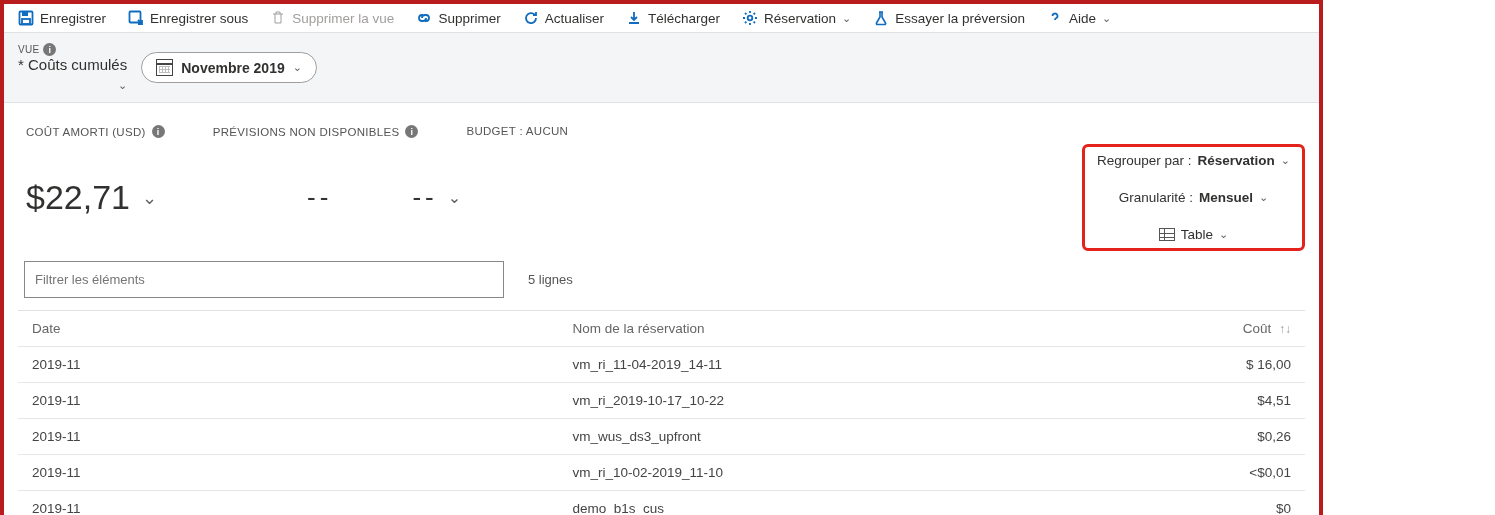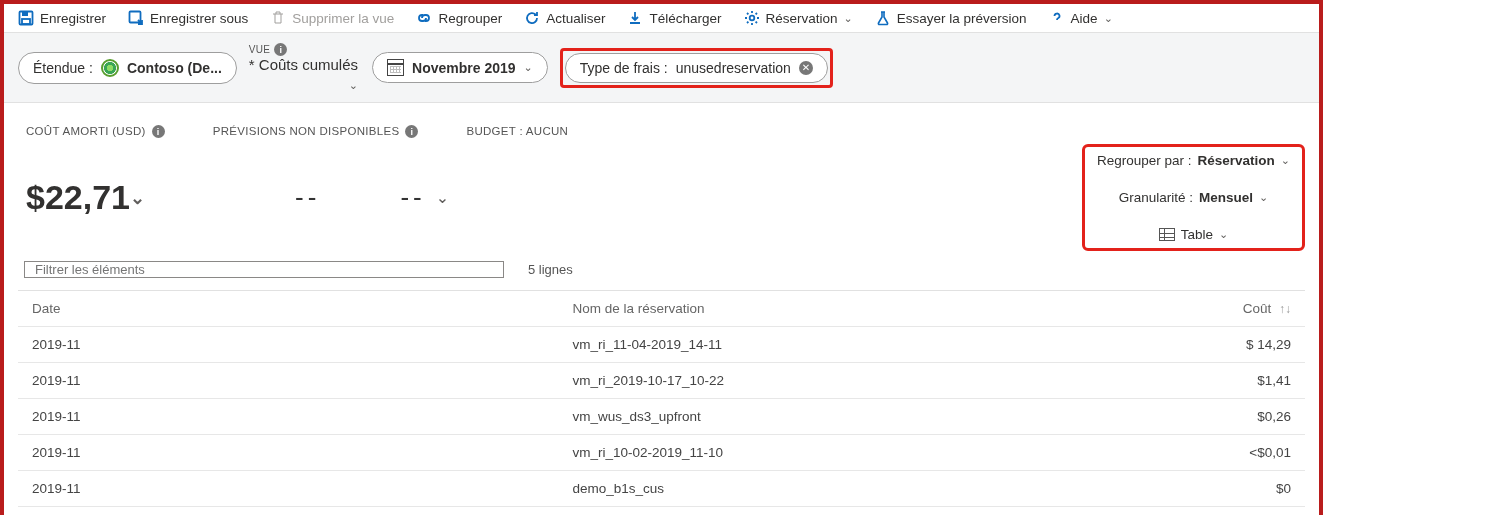--- a/index.html
+++ b/index.html
@@ -70,23 +70,23 @@
     width:14px;height:14px;border-radius:50%;background:#777;color:#fff;
     display:inline-flex;align-items:center;justify-content:center;font-size:10px;line-height:1;
   }
   
   .metrics {
     display:flex;
     align-items:flex-start;
     gap:48px;
     padding:22px 22px 6px 22px;
   }
-  .metric-label { font-size:11.5px; letter-spacing:.3px; color:#555; display:flex; gap:6px;}
+  .metric-label { font-size:11.5px; letter-spacing:.3px; color:#555; display:flex; align-items:center; gap:6px;}
   .info-dot { width:13px;height:13px;border-radius:50%;background:#777;color:#fff;display:inline-flex;align-items:center;justify-content:center;font-size:9px;font-weight:bold;}
-  .big-value { font-size:34px; font-weight:700; display:flex; align-items:center; gap:0;}
+  .big-value { font-size:34px; font-weight:400; display:flex; align-items:center; gap:12px;}
   .dash-val { font-size:26px; color:#333; letter-spacing:4px;}
   .dash-wrap { display:flex; align-items:center; gap:10px;}
   
   .right-controls {
     margin-left:auto;
     display:flex;
     align-items:center;
     gap:22px;
     border:3px solid #e3221b;
     border-radius:6px;
@@ -95,21 +95,21 @@
   }
   .right-controls .seg { display:flex; align-items:center; gap:6px; font-size:13.5px;}
   .bold { font-weight:600;}
   
   .filter-input-row {
     display:flex; align-items:center; gap:24px;
     padding:10px 22px 12px 20px;
   }
   .filter-input {
     width:480px;
-    padding:0 10px;
+    padding:10px 10px;
     border:1px solid #8a8886;
     font-size:13px;
     color:#555;
     background:#fff;
   }
   .lines-count { color:#555; }
   
   .values-row {
     display:flex;
     align-items:center;
@@ -179,21 +179,21 @@
           </svg>
       </span>
       <span>Supprimer la vue</span>
     </div>
     <div class="tb-item ic-blue">
       <span class="tb-icon">
         <svg viewBox="0 0 16 16">
             <path d="M6 8a3 3 0 0 1 3-3h1a3 3 0 0 1 0 6h-1M10 8a3 3 0 0 1-3 3H6a3 3 0 0 1 0-6h1"></path>
           </svg>
       </span>
-      <span>Regrouper</span>
+      <span>Supprimer</span>
     </div>
     <div class="tb-item ic-blue">
       <span class="tb-icon">
         <svg viewBox="0 0 16 16">
             <path d="M13 8a5 5 0 1 1-1.5-3.5M13 2v3h-3"></path>
           </svg>
       </span>
       <span>Actualiser</span>
     </div>
     <div class="tb-item ic-blue">
@@ -227,50 +227,38 @@
         <svg viewBox="0 0 16 16">
             <path d="M5.5 6a2.5 2.5 0 1 1 3.5 2.3c-.8.4-1 .9-1 1.7M8 13h0"></path>
           </svg>
       </span>
       <span>Aide</span>
       <span class="chev">⌄</span>
     </div>
   </div>
 
   <div class="filterbar">
-    <div class="pill">
-      <span>Étendue :</span>
-      <span class="scope-badge"></span>
-      <span class="bold">Contoso (De...</span>
-    </div>
 
     <div class="vue-block">
       <div class="vue-label">
         <span>VUE</span>
         <span class="info-dot">i</span>
       </div>
       <div class="vue-value">
         <span>* Coûts cumulés</span>
         <span class="chev">⌄</span>
       </div>
     </div>
 
     <div class="pill">
       <span class="cal-icon"></span>
       <span class="bold">Novembre 2019</span>
       <span class="chev">⌄</span>
     </div>
 
-    <div class="highlight-red">
-      <div class="pill">
-        <span>Type de frais :</span>
-        <span>unusedreservation</span>
-        <span class="x-circle">✕</span>
-      </div>
-    </div>
 
   </div>
 
   <div class="metrics">
     <div class="metric-label">
       <span>COÛT AMORTI (USD)</span>
       <span class="info-dot">i</span>
     </div>
     <div class="metric-label">
       <span>PRÉVISIONS NON DISPONIBLES</span>
@@ -330,26 +318,26 @@
         <th class="cost" style="width:16%">
           <span>Coût</span>
           <span class="sort-icons">↑↓</span>
         </th>
       </tr>
     </thead>
     <tbody>
       <tr>
         <td>2019-11</td>
         <td>vm_ri_11-04-2019_14-11</td>
-        <td class="cost">$ 14,29</td>
+        <td class="cost">$ 16,00</td>
       </tr>
       <tr>
         <td>2019-11</td>
         <td>vm_ri_2019-10-17_10-22</td>
-        <td class="cost">$1,41</td>
+        <td class="cost">$4,51</td>
       </tr>
       <tr>
         <td>2019-11</td>
         <td>vm_wus_ds3_upfront</td>
         <td class="cost">$0,26</td>
       </tr>
       <tr>
         <td>2019-11</td>
         <td>vm_ri_10-02-2019_11-10</td>
         <td class="cost">&lt;$0,01</td>

